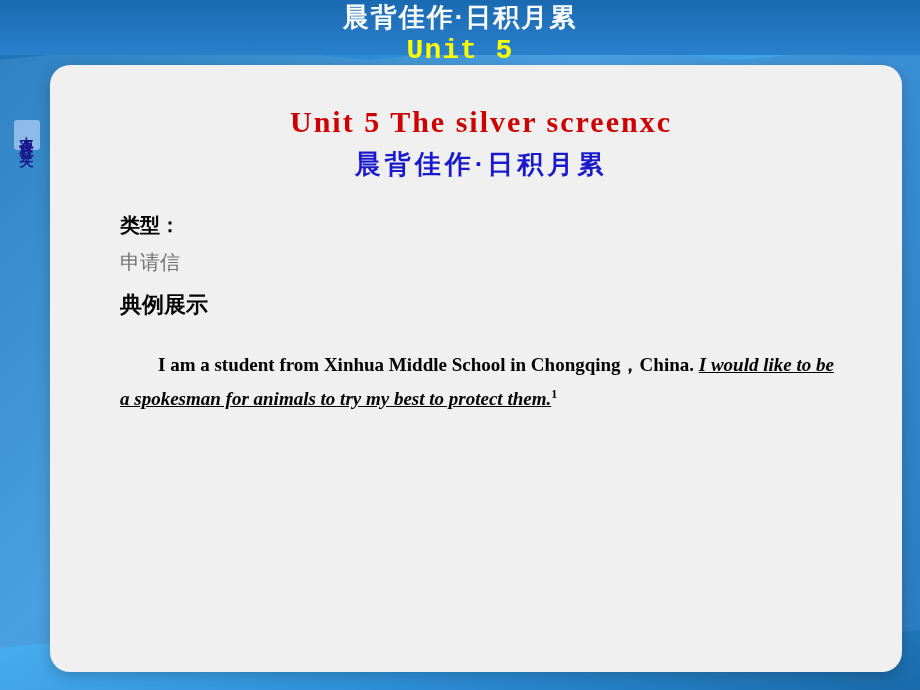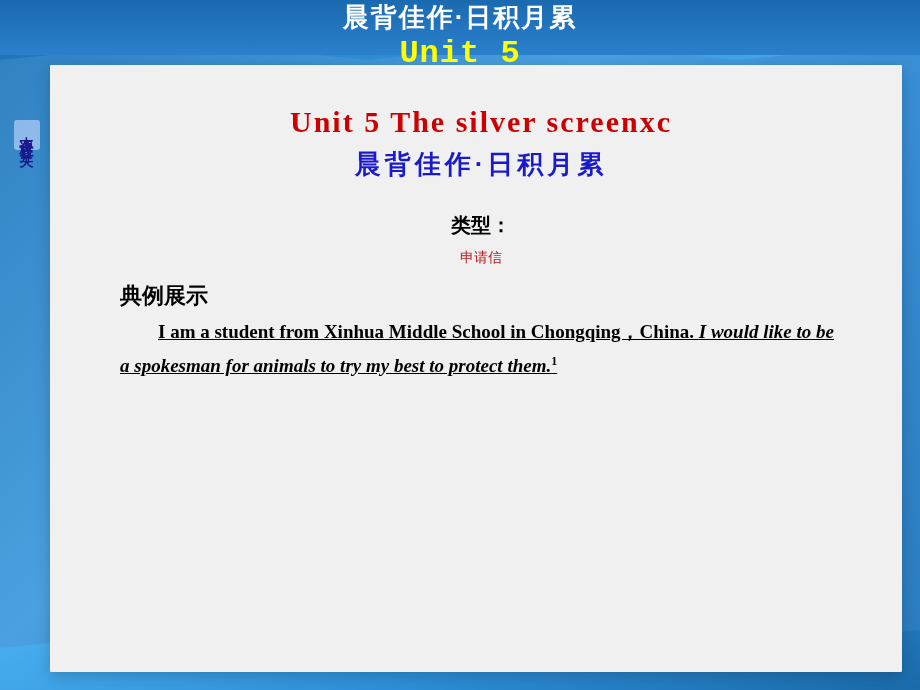--- a/index.html
+++ b/index.html
@@ -58,21 +58,21 @@
 
     .header-title {
       font-size: 26px;
       font-weight: bold;
       color: #ffffff;
       letter-spacing: 2px;
       font-family: "Microsoft YaHei", "SimHei", sans-serif;
     }
 
     .header-unit {
-      font-size: 32px;
+      font-size: 28px;
       font-weight: bold;
       color: #ffff00;
       font-family: "Courier New", monospace;
       letter-spacing: 1px;
     }
 
     
     .sidebar {
       position: absolute;
       left: 12px;
@@ -99,21 +99,21 @@
     }
 
     
     .main-card {
       position: absolute;
       top: 65px;
       left: 50px;
       right: 18px;
       bottom: 18px;
       background: #f0f0f0;
-      border-radius: 1px;
+      border-radius: 20px;
       padding: 40px 60px 40px 70px;
       z-index: 5;
       box-shadow: 0 4px 15px rgba(0,0,0,0.2);
     }
 
     .card-main-title {
       font-size: 30px;
       font-weight: bold;
       color: #cc0000;
       text-align: center;
@@ -134,47 +134,46 @@
 
     .section-label {
       font-size: 20px;
       font-weight: bold;
       color: #000000;
       margin-bottom: 10px;
       font-family: "Microsoft YaHei", "SimHei", sans-serif;
     }
 
     .section-value {
-      font-size: 14px;
-      color: #b91c1c;
+      font-size: 20px;
+      color: #737373;
       font-family: "Microsoft YaHei", "SimHei", sans-serif;
     }
 
     .section-row {
       display: flex;
-      align-items: center;
+      align-items: flex-start;
       margin-bottom: 14px;
     }
 
     .example-label {
       font-size: 22px;
       font-weight: bold;
       color: #000000;
-      margin-bottom: 4px;
+      margin-bottom: 28px;
       font-family: "Microsoft YaHei", "SimHei", sans-serif;
     }
 
     .paragraph-text {
       font-size: 19px;
       font-weight: bold;
       color: #000000;
       line-height: 1.8;
       font-family: "Times New Roman", serif;
       text-indent: 2em;
-      text-decoration: underline;
     }
 
     .underline-italic {
       text-decoration: underline;
       font-style: italic;
       font-weight: bold;
     }
 
     sup {
       font-size: 12px;

